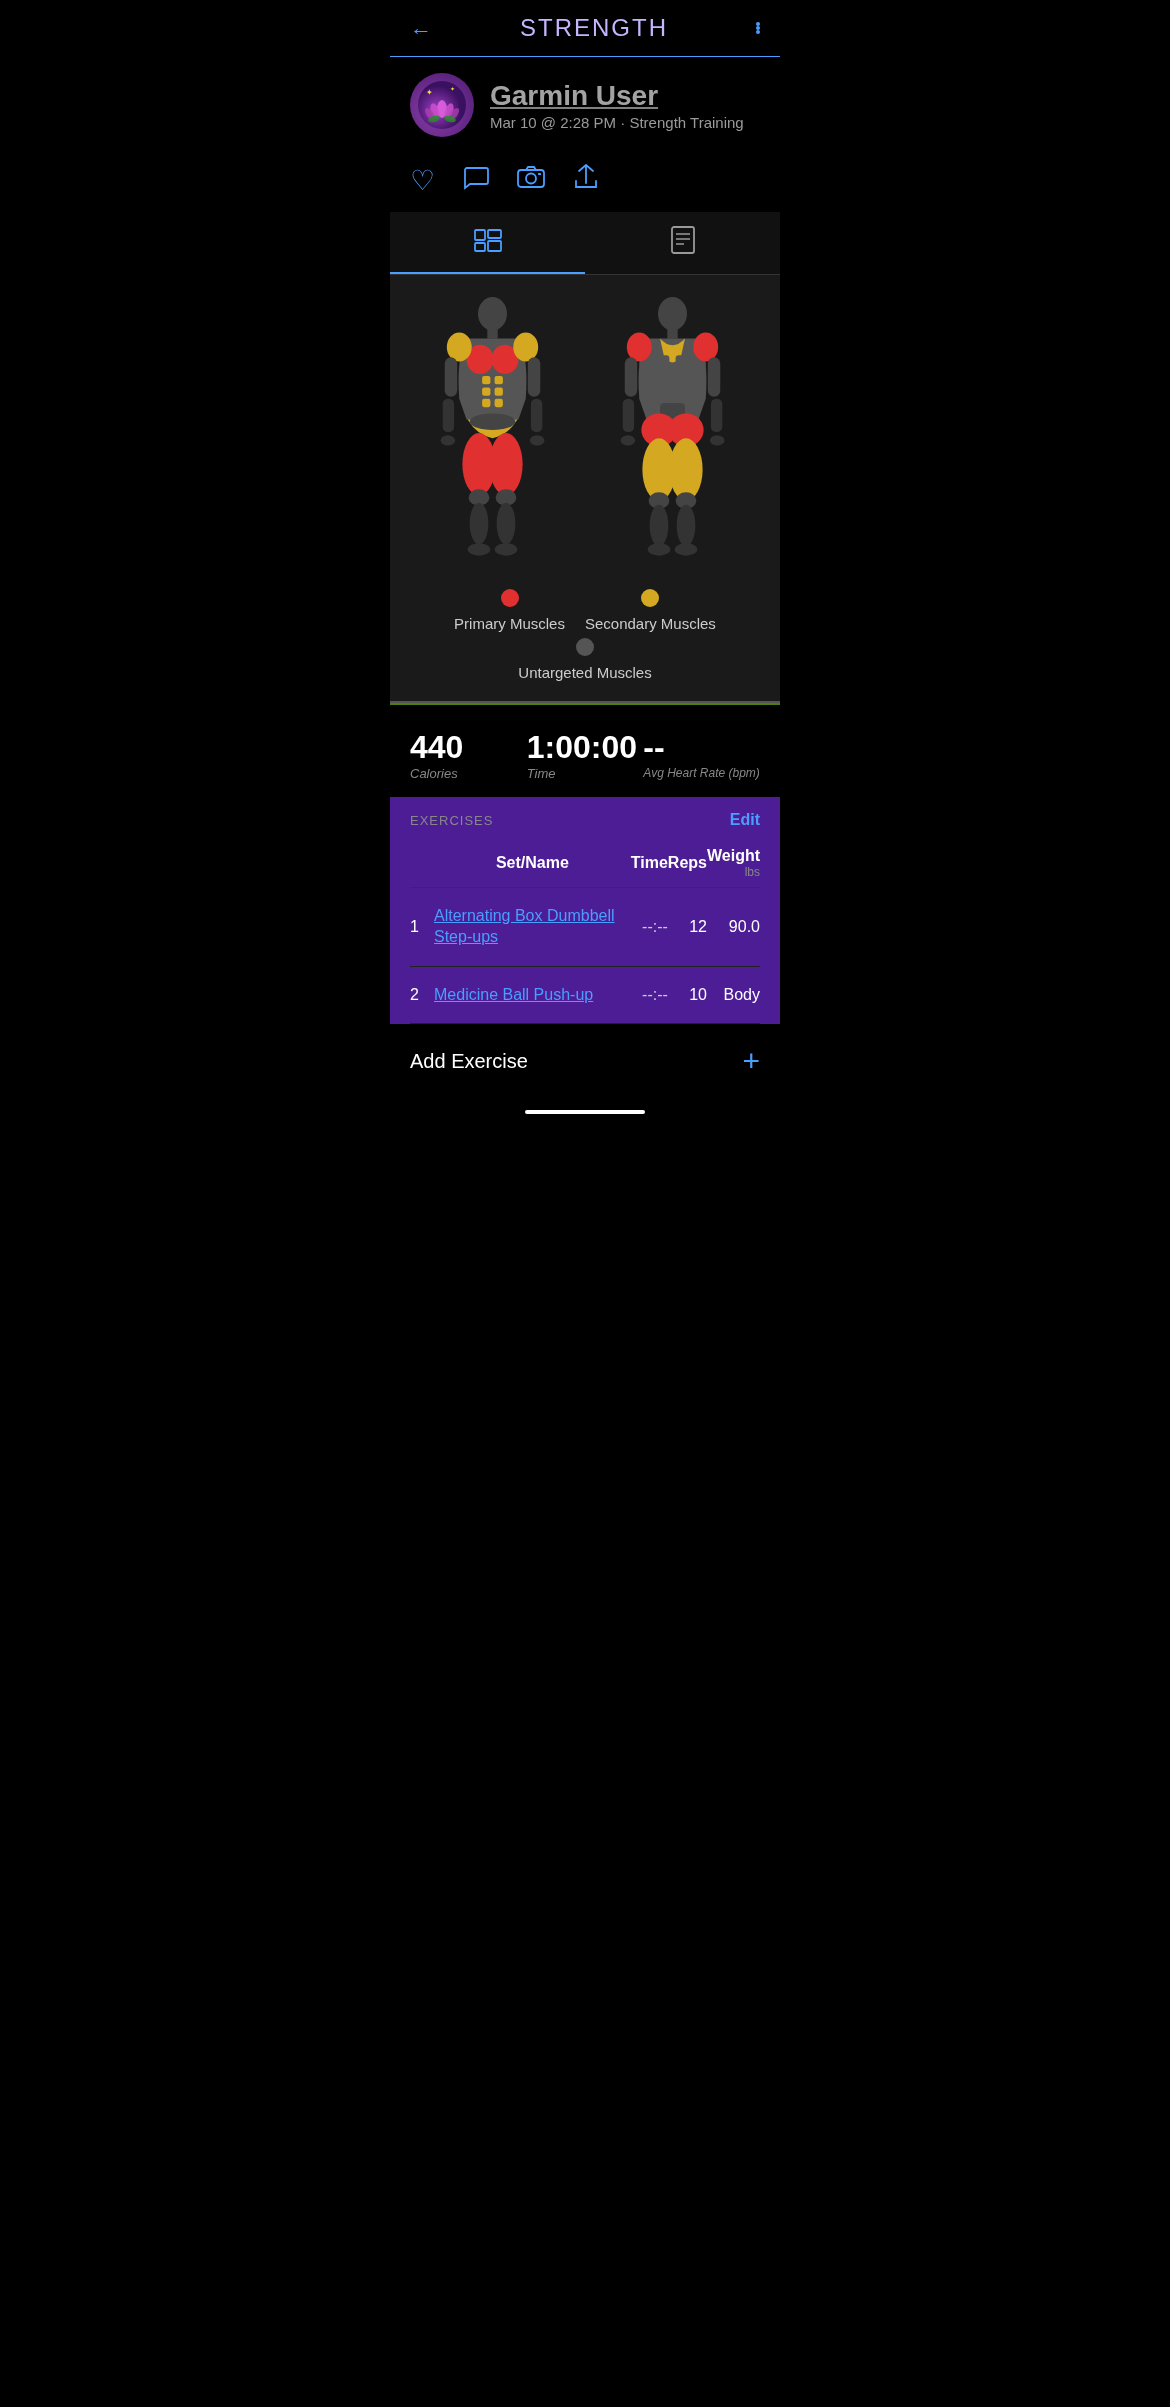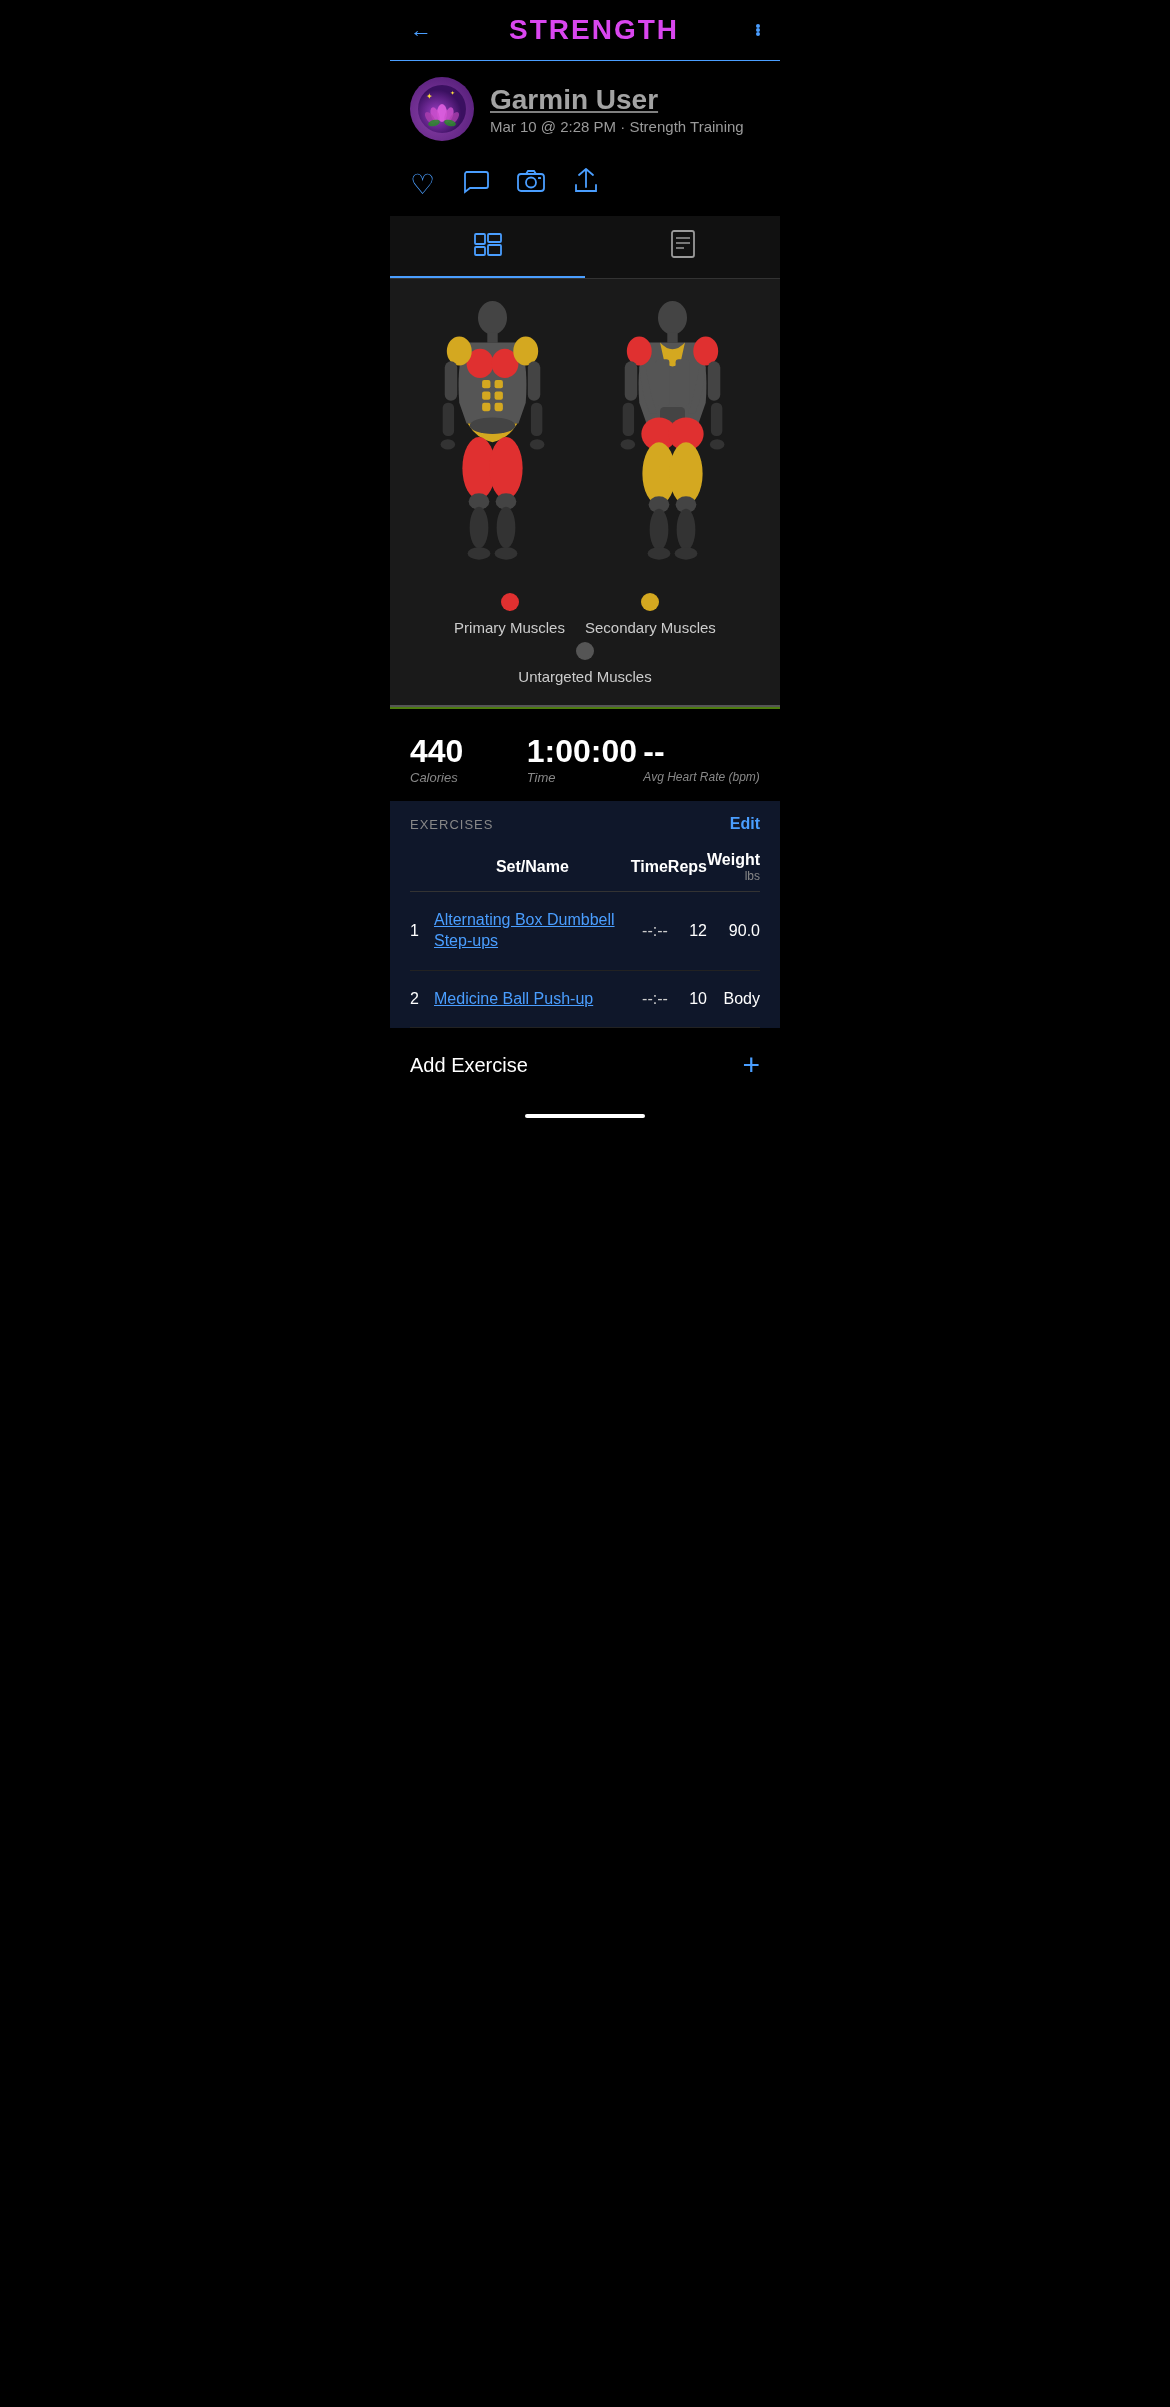--- a/index.html
+++ b/index.html
@@ -20,23 +20,23 @@
       justify-content: space-between;
       padding: 14px 20px;
       background: #000;
     }
     .header-back {
       color: #4a9eff;
       font-size: 22px;
       cursor: pointer;
     }
     .header-title {
-      color: #d946ef;
-      font-size: 28px;
-      font-weight: 700;
+      color: #c4b5fd;
+      font-size: 24px;
+      font-weight: 400;
       letter-spacing: 2px;
     }
     .dots-icon span {
       display: block;
       width: 4px;
       height: 4px;
       background: #4a9eff;
       border-radius: 50%;
     }
 
@@ -184,21 +184,21 @@
     }
     .stat-label {
       font-size: 13px;
       color: #888;
       margin-top: 0;
       font-style: italic;
     }
 
     
     .exercises-section {
-      background: #0f172a;
+      background: #4c1d95;
       padding: 0 20px;
     }
     .exercises-header {
       display: flex;
       align-items: center;
       justify-content: space-between;
       padding: 14px 0 10px;
     }
     .exercises-title {
       font-size: 13px;

